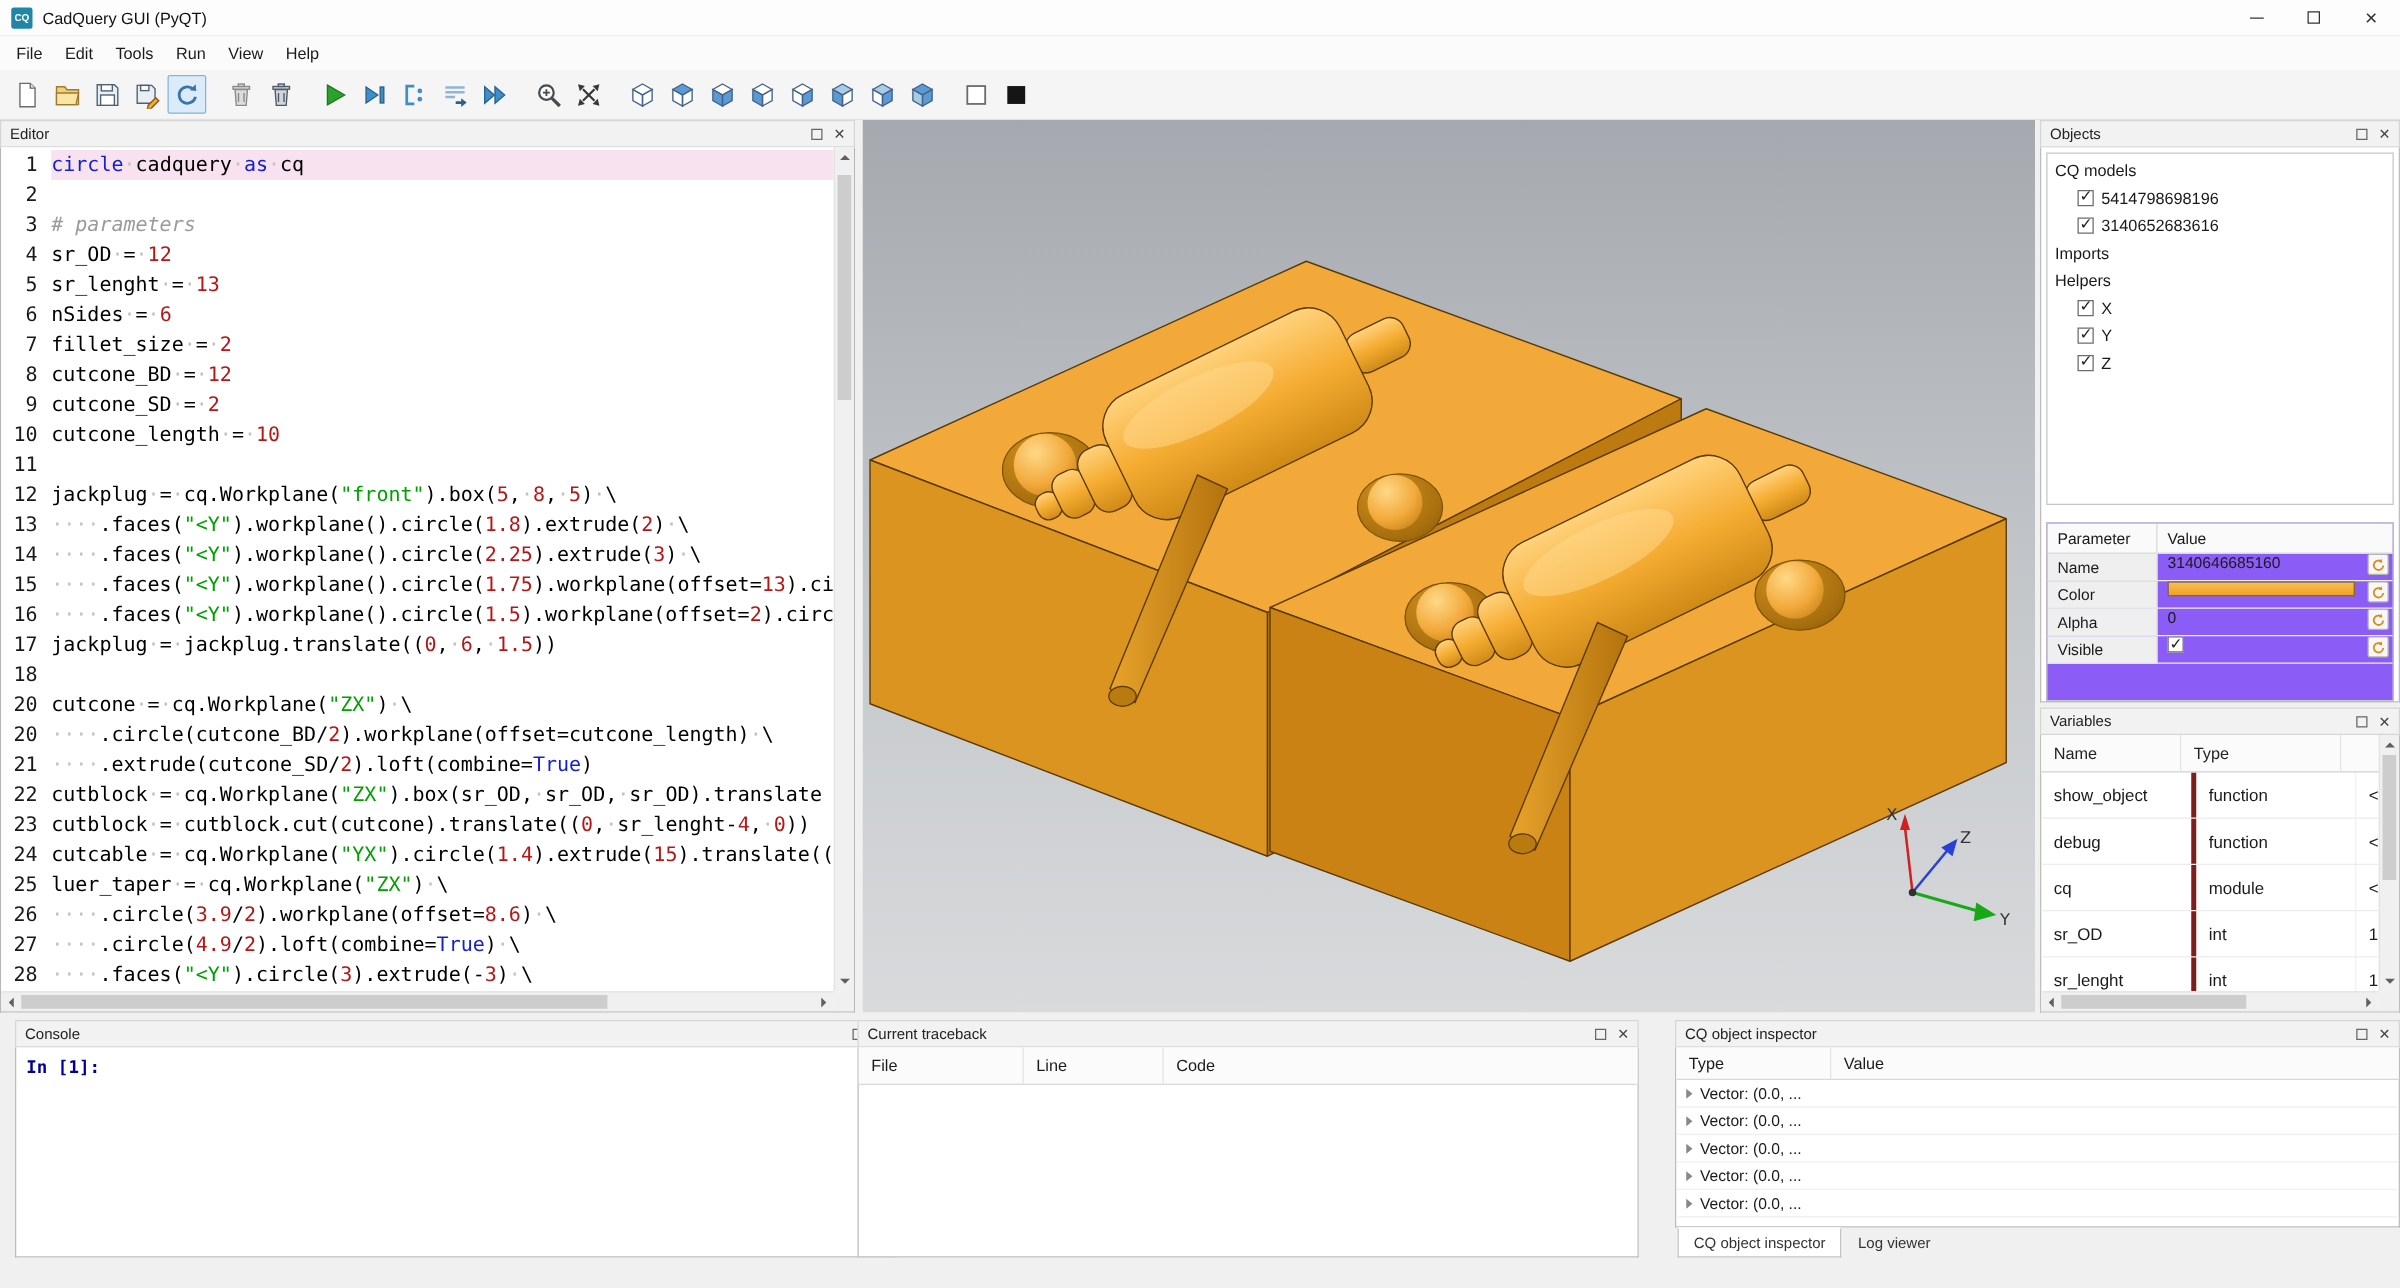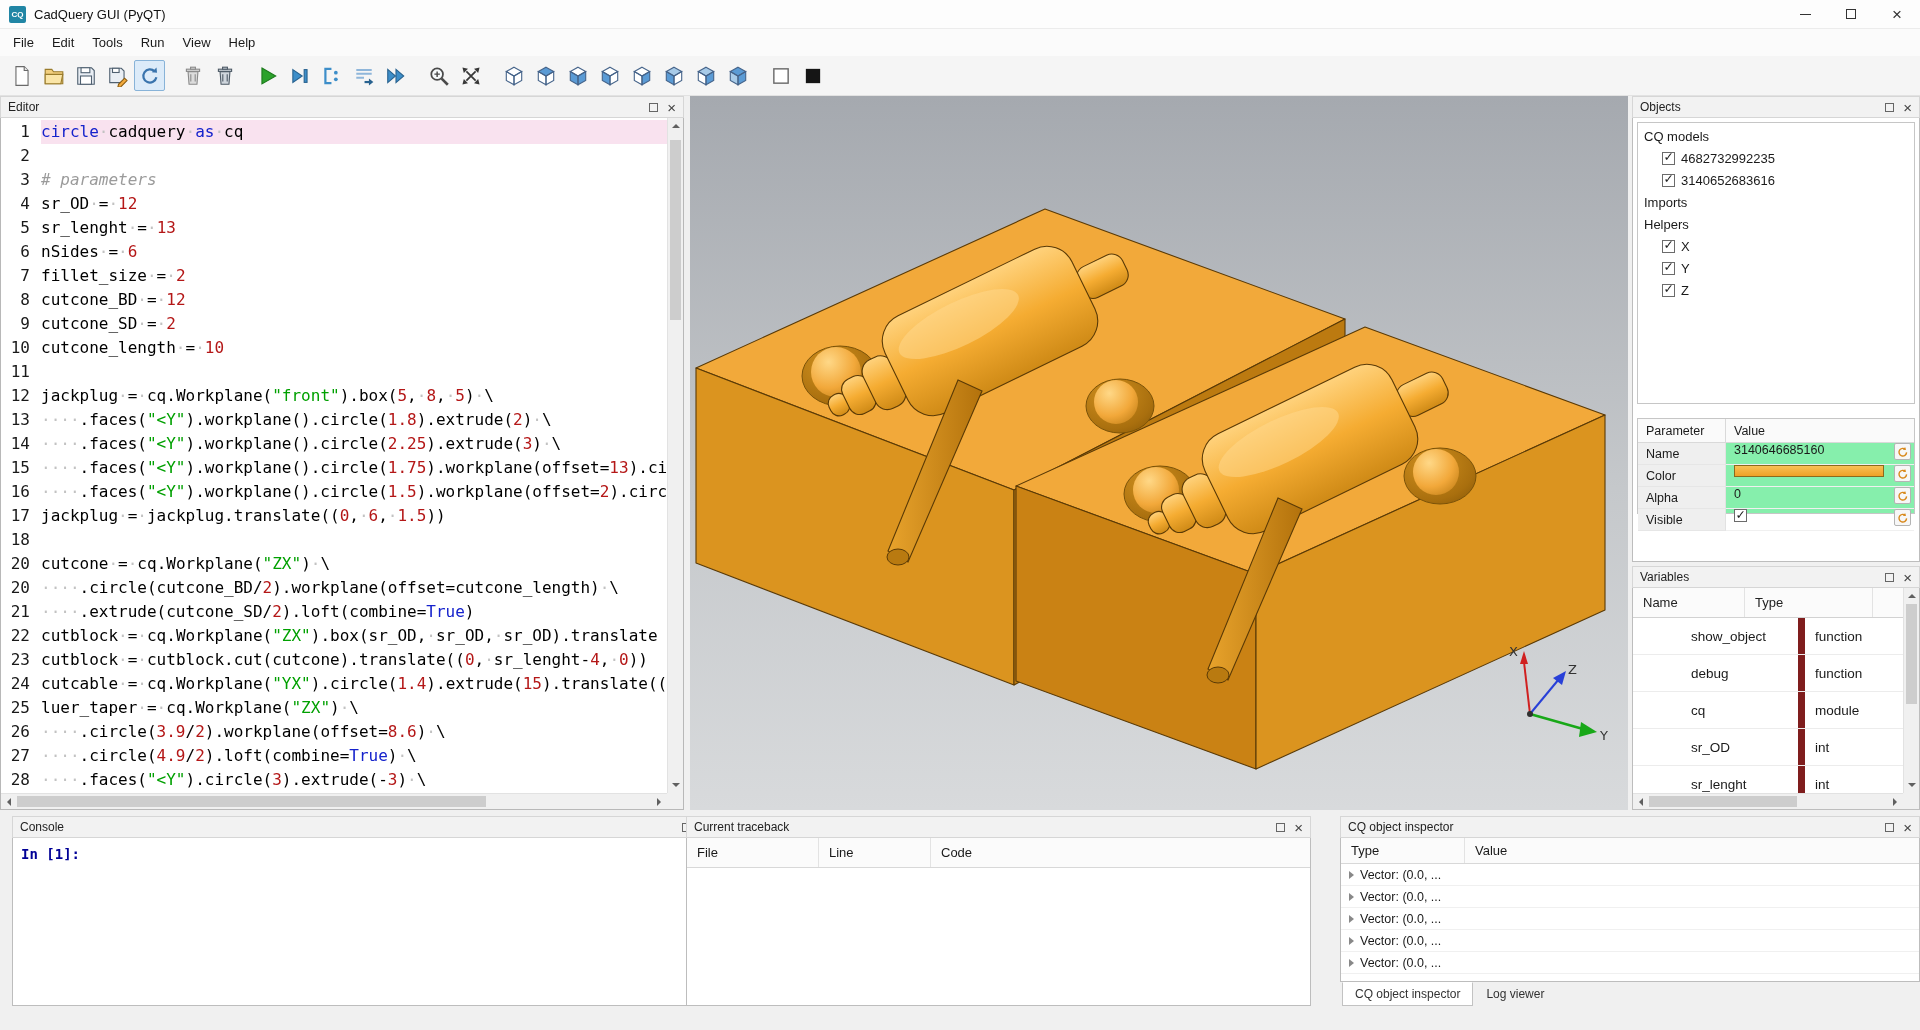--- a/index.html
+++ b/index.html
@@ -62,41 +62,41 @@
 #viewport svg{display:block;}
 
 #right-col{position:absolute;left:1632px;top:0;width:288px;height:714px;}
 #objects-dock{left:0;top:0;width:288px;height:466px;}
 #objects-body{position:absolute;left:0;top:22px;right:0;bottom:0;background:#fff;border:1px solid #bdbdbd;border-top:none;}
 #objects-tree{position:absolute;left:4px;top:4px;width:278px;height:282px;border:1px solid #c6c6c6;background:#fff;padding-top:2px;overflow:hidden;}
 .tree-row{height:22px;display:flex;align-items:center;font-size:13px;}
 .cb{width:13px;height:13px;border:1px solid #6b6b6b;background:#fff;position:relative;flex:none;margin-right:6px;}
 .cb.checked::after{content:"✓";position:absolute;left:0.5px;top:-3.5px;font-size:12.5px;font-weight:bold;color:#1b1b1b;}
 .tree-label{white-space:nowrap;}
-#props-box{position:absolute;left:4px;top:300px;width:278px;height:96px;border:1px solid #c6c6c6;background:#86efac;font-size:12.5px;}
+#props-box{position:absolute;left:4px;top:300px;width:278px;height:143px;border:1px solid #c6c6c6;background:#8b5cf6;font-size:12.5px;}
 .prop-head{display:flex;height:24px;border-bottom:1px solid #d9d9d9;background:#fafafa;}
 .ph1{width:88px;padding-left:8px;border-right:1px solid #d9d9d9;display:flex;align-items:center;}
 .ph2{padding-left:8px;display:flex;align-items:center;}
 .prop-row{display:flex;height:22px;}
 .prop-label{width:88px;display:flex;align-items:center;padding-left:8px;background:#efefef;border-right:1px solid #e2e2e2;border-bottom:1px solid #e6e6e6;flex:none;}
 .prop-value{flex:1;display:flex;align-items:flex-start;padding-left:8px;border-bottom:1px solid #f0f0f0;overflow:hidden;}
 .swatch{width:150px;height:12px;border:1px solid #8a6a1e;flex:none;}
 .reset-btn{width:17px;height:17px;border:1px solid #b4b4b4;border-radius:2px;background:#f7f7f7;display:flex;align-items:center;justify-content:center;margin-left:auto;margin-right:3px;flex:none;}
 .reset-btn svg{width:12px;height:12px;display:block;}
 #variables-dock{left:0;top:470px;width:288px;height:244px;}
 #variables-body{position:absolute;left:0;top:22px;right:0;bottom:0;background:#fff;border:1px solid #bdbdbd;border-top:none;}
 .var-head{position:absolute;left:0;top:0;right:16px;display:flex;height:30px;border-bottom:1px solid #d2d2d2;background:#fbfbfb;}
 .vh{padding-left:10px;font-size:13px;color:#222;display:flex;align-items:center;}
 .vh.c1{width:112px;border-right:1px solid #e3e3e3;}
 .vh.c2{width:128px;border-right:1px solid #e3e3e3;}
 .vh.c3{flex:1;}
 #var-rows{position:absolute;left:0;top:30px;right:16px;bottom:16px;overflow:hidden;}
 .var-row{display:flex;height:37px;border-bottom:1px solid #ececec;font-size:13.5px;}
 .vc{padding-left:10px;overflow:hidden;white-space:nowrap;display:flex;align-items:center;}
-.vc.c1{width:124px;border-right:7px solid #7f1d1d;flex:none;margin-left:48px;}
+.vc.c1{width:124px;border-right:4px solid #7f1d1d;flex:none;}
 .vc.c2{width:128px;border-right:1px solid #f0f0f0;flex:none;}
 .vc.c3{flex:1;}
 
 #console-dock{left:12px;top:0;width:705px;height:190px;}
 #console-body{position:absolute;left:0;top:22px;right:0;bottom:0;background:#fff;border:1px solid #bdbdbd;border-top:none;}
 #console-prompt{position:absolute;left:8px;top:8px;font-family:"DejaVu Sans Mono",monospace;font-size:14px;font-weight:bold;color:#000096;}
 #console-body .sb-v{bottom:0;}
 #traceback-dock{left:686px;top:0;width:625px;height:190px;}
 #traceback-body{position:absolute;left:0;top:22px;right:0;bottom:0;background:#fff;border:1px solid #bdbdbd;border-top:none;}
 .tb-head{display:flex;height:30px;background:#fbfbfb;border-bottom:1px solid #d8d8d8;}
@@ -508,21 +508,21 @@
           <span class="dt-float"></span>
           <span class="dt-close">×</span>
         </div>
         <div id="objects-body">
           <div id="objects-tree">
               <div class="tree-row" style="padding-left: 6px;">
                 <span class="tree-label">CQ models</span>
               </div>
               <div class="tree-row" style="padding-left: 24px;">
                 <span class="cb checked"></span>
-                <span class="tree-label">4682732992235</span>
+                <span class="tree-label">5414798698196</span>
               </div>
               <div class="tree-row" style="padding-left: 24px;">
                 <span class="cb checked"></span>
                 <span class="tree-label">3140652683616</span>
               </div>
               <div class="tree-row" style="padding-left: 6px;">
                 <span class="tree-label">Imports</span>
               </div>
               <div class="tree-row" style="padding-left: 6px;">
                 <span class="tree-label">Helpers</span>

